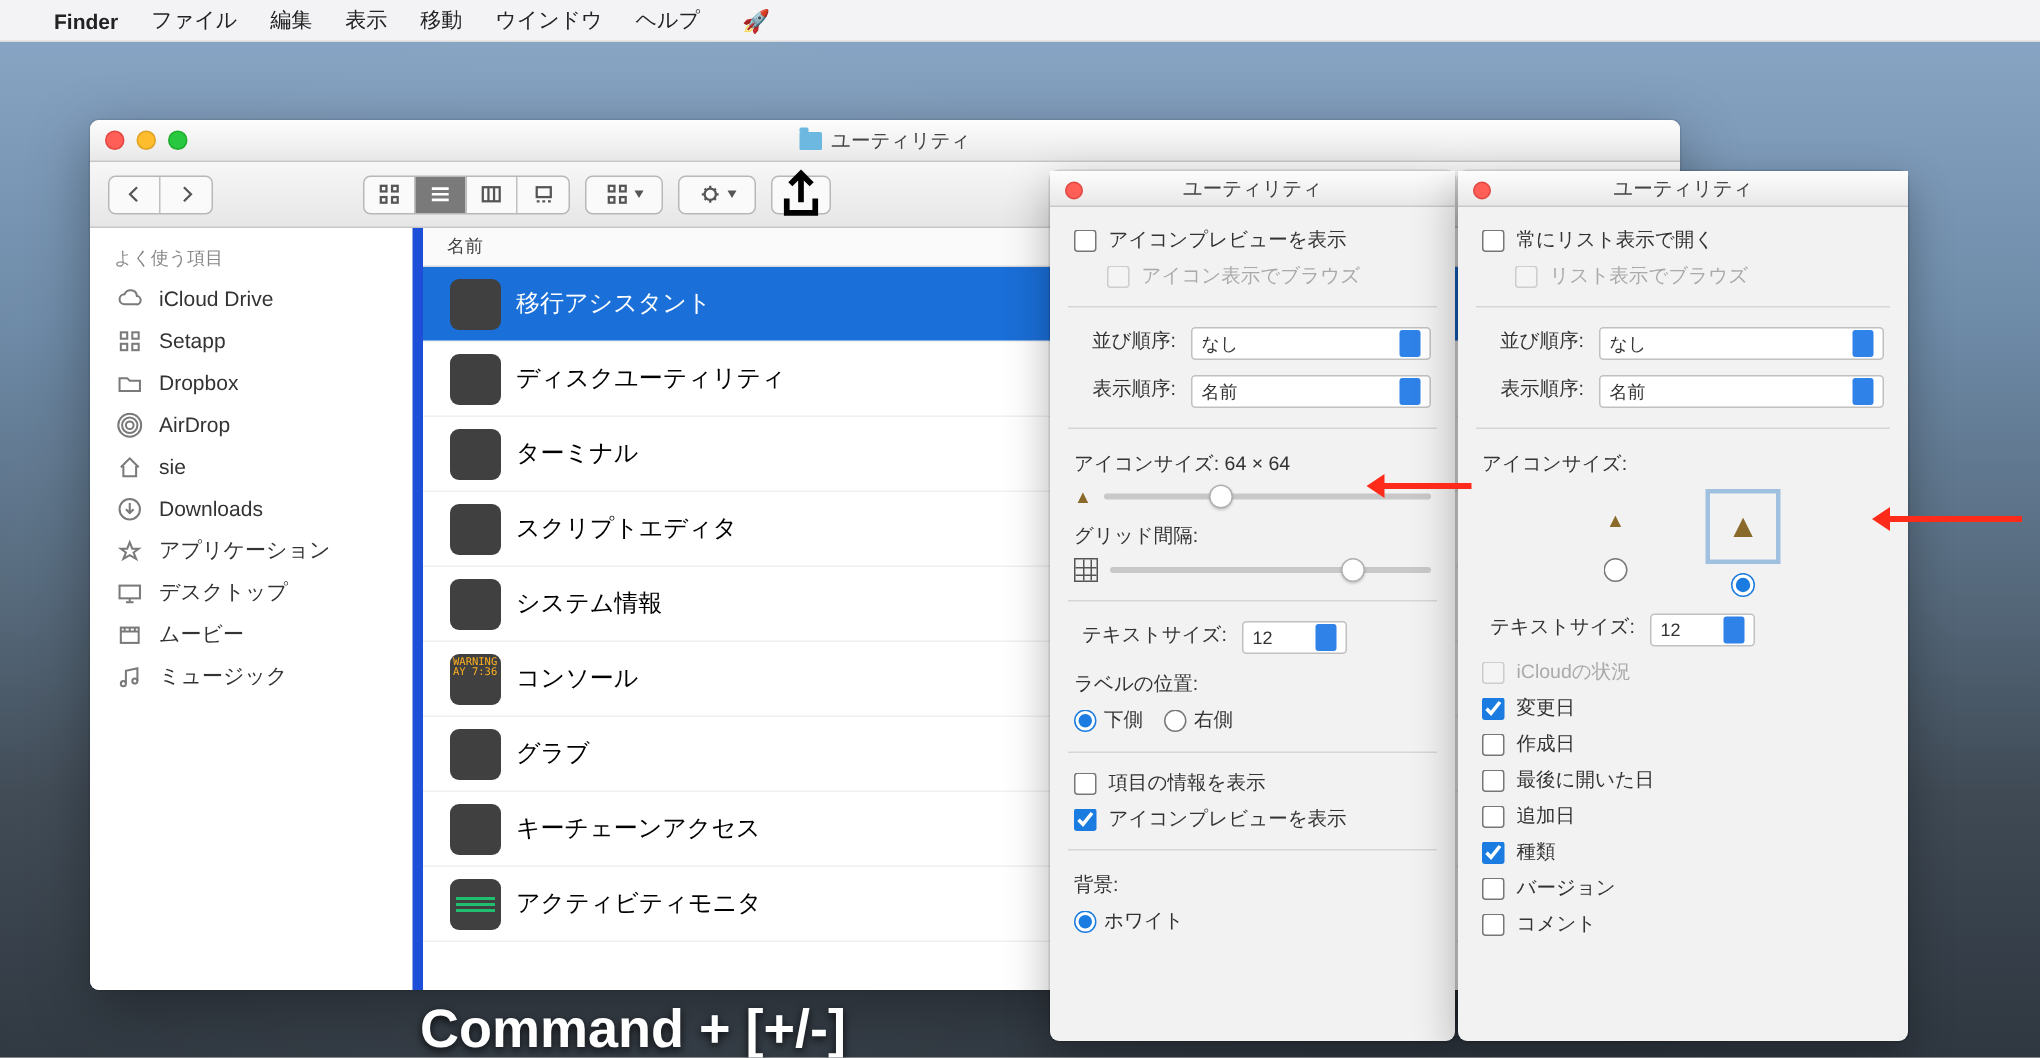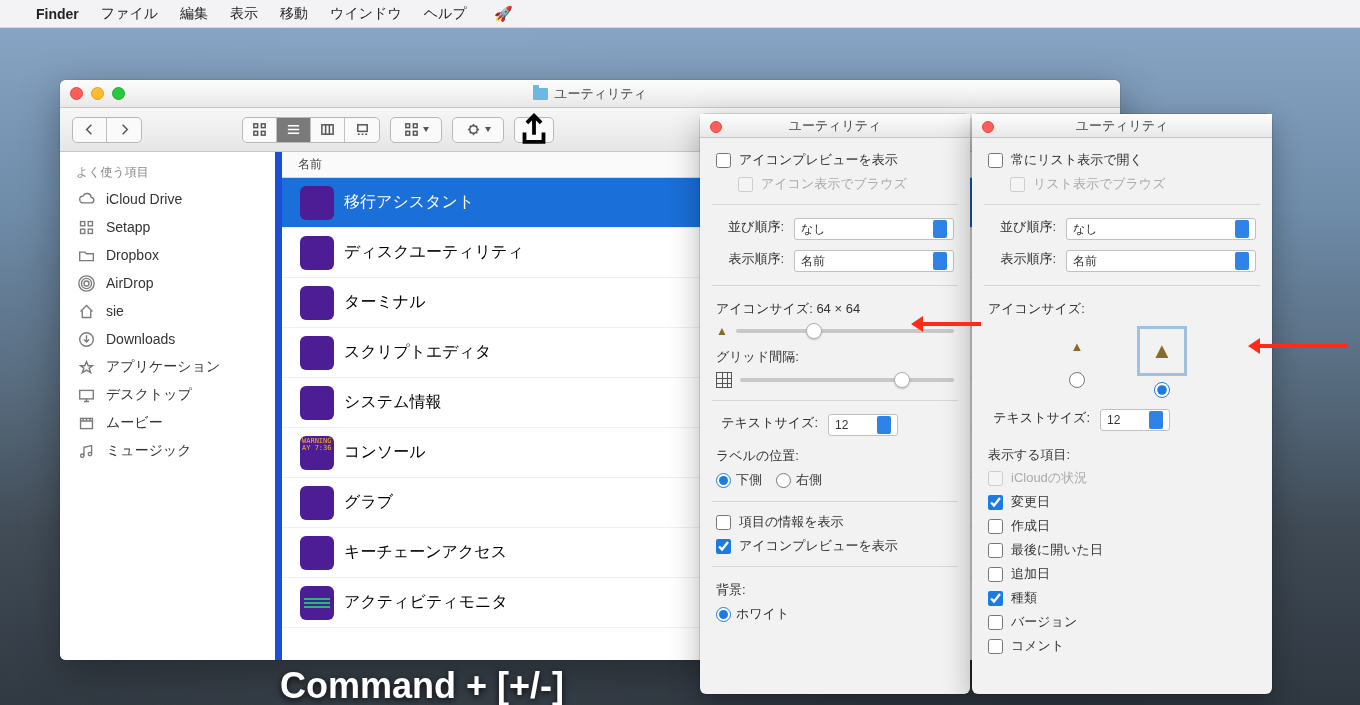--- a/index.html
+++ b/index.html
@@ -48,21 +48,21 @@
 .sb-item .ic svg{width:17px;height:17px;}
 
 .content{flex:1;background:#fff;display:flex;flex-direction:column;}
 .col-head{height:26px;border-bottom:1px solid #d8d8d8;display:flex;align-items:center;font-size:12px;color:#444;background:#fafafa;}
 .col-head .cname{flex:1;padding-left:16px;display:flex;align-items:center;gap:6px;}
 .col-head .cname::after{content:'⌄';font-size:12px;margin-left:auto;margin-right:12px;color:#666;}
 .col-head .cdate{width:120px;padding-left:10px;border-left:1px solid #d8d8d8;height:100%;display:flex;align-items:center;}
 .row{height:50px;display:flex;align-items:center;border-bottom:1px solid #f0f0f0;}
 .row.sel{background:#1a6fd8;color:#fff;}
 .row .icon{width:56px;display:flex;justify-content:center;padding-left:14px;}
-.row .icon .app-ic{width:34px;height:34px;background:#4c1d95;border-radius:6px;}
+.row .icon .app-ic{width:34px;height:34px;background:#404040;border-radius:6px;}
 .row .name{flex:1;font-size:16px;padding-left:6px;}
 .row .date{width:120px;font-size:14px;padding-left:10px;}
 
 
 .vopanel{position:absolute;width:270px;background:#f2f2f2;box-shadow:0 10px 30px rgba(0,0,0,0.3),0 0 0 1px rgba(0,0,0,0.12);border-radius:6px;}
 .vopanel .titlebar{height:24px;}
 .vopanel .titlebar .traffic span{width:12px;height:12px;}
 .vopanel .body{padding:10px 16px 16px;font-size:13px;color:#333;}
 .chk{display:flex;align-items:center;gap:8px;padding:3px 0;}
 .chk input{width:15px;height:15px;}
@@ -517,21 +517,20 @@
           <div class="pic lg" style="font-size:22px;">▲</div>
           <input type="radio" name="isz" checked="" style="">
         </div>
     </div>
     <div class="formrow">
         <label style="width:102px;">テキストサイズ:</label>
         <div class="sel" style="flex:0 0 70px;">
           <span>12</span>
         </div>
       </div>
-    <div class="sect-label" style="padding-top:10px;">表示する項目:</div>
     <div id="show-items">
         <div class="chk">
           <input type="checkbox" disabled="" style="">
           <span style="color:#aaa;">iCloudの状況</span>
         </div>
         <div class="chk">
           <input type="checkbox" checked="" style="">
           <span>変更日</span>
         </div>
         <div class="chk">

